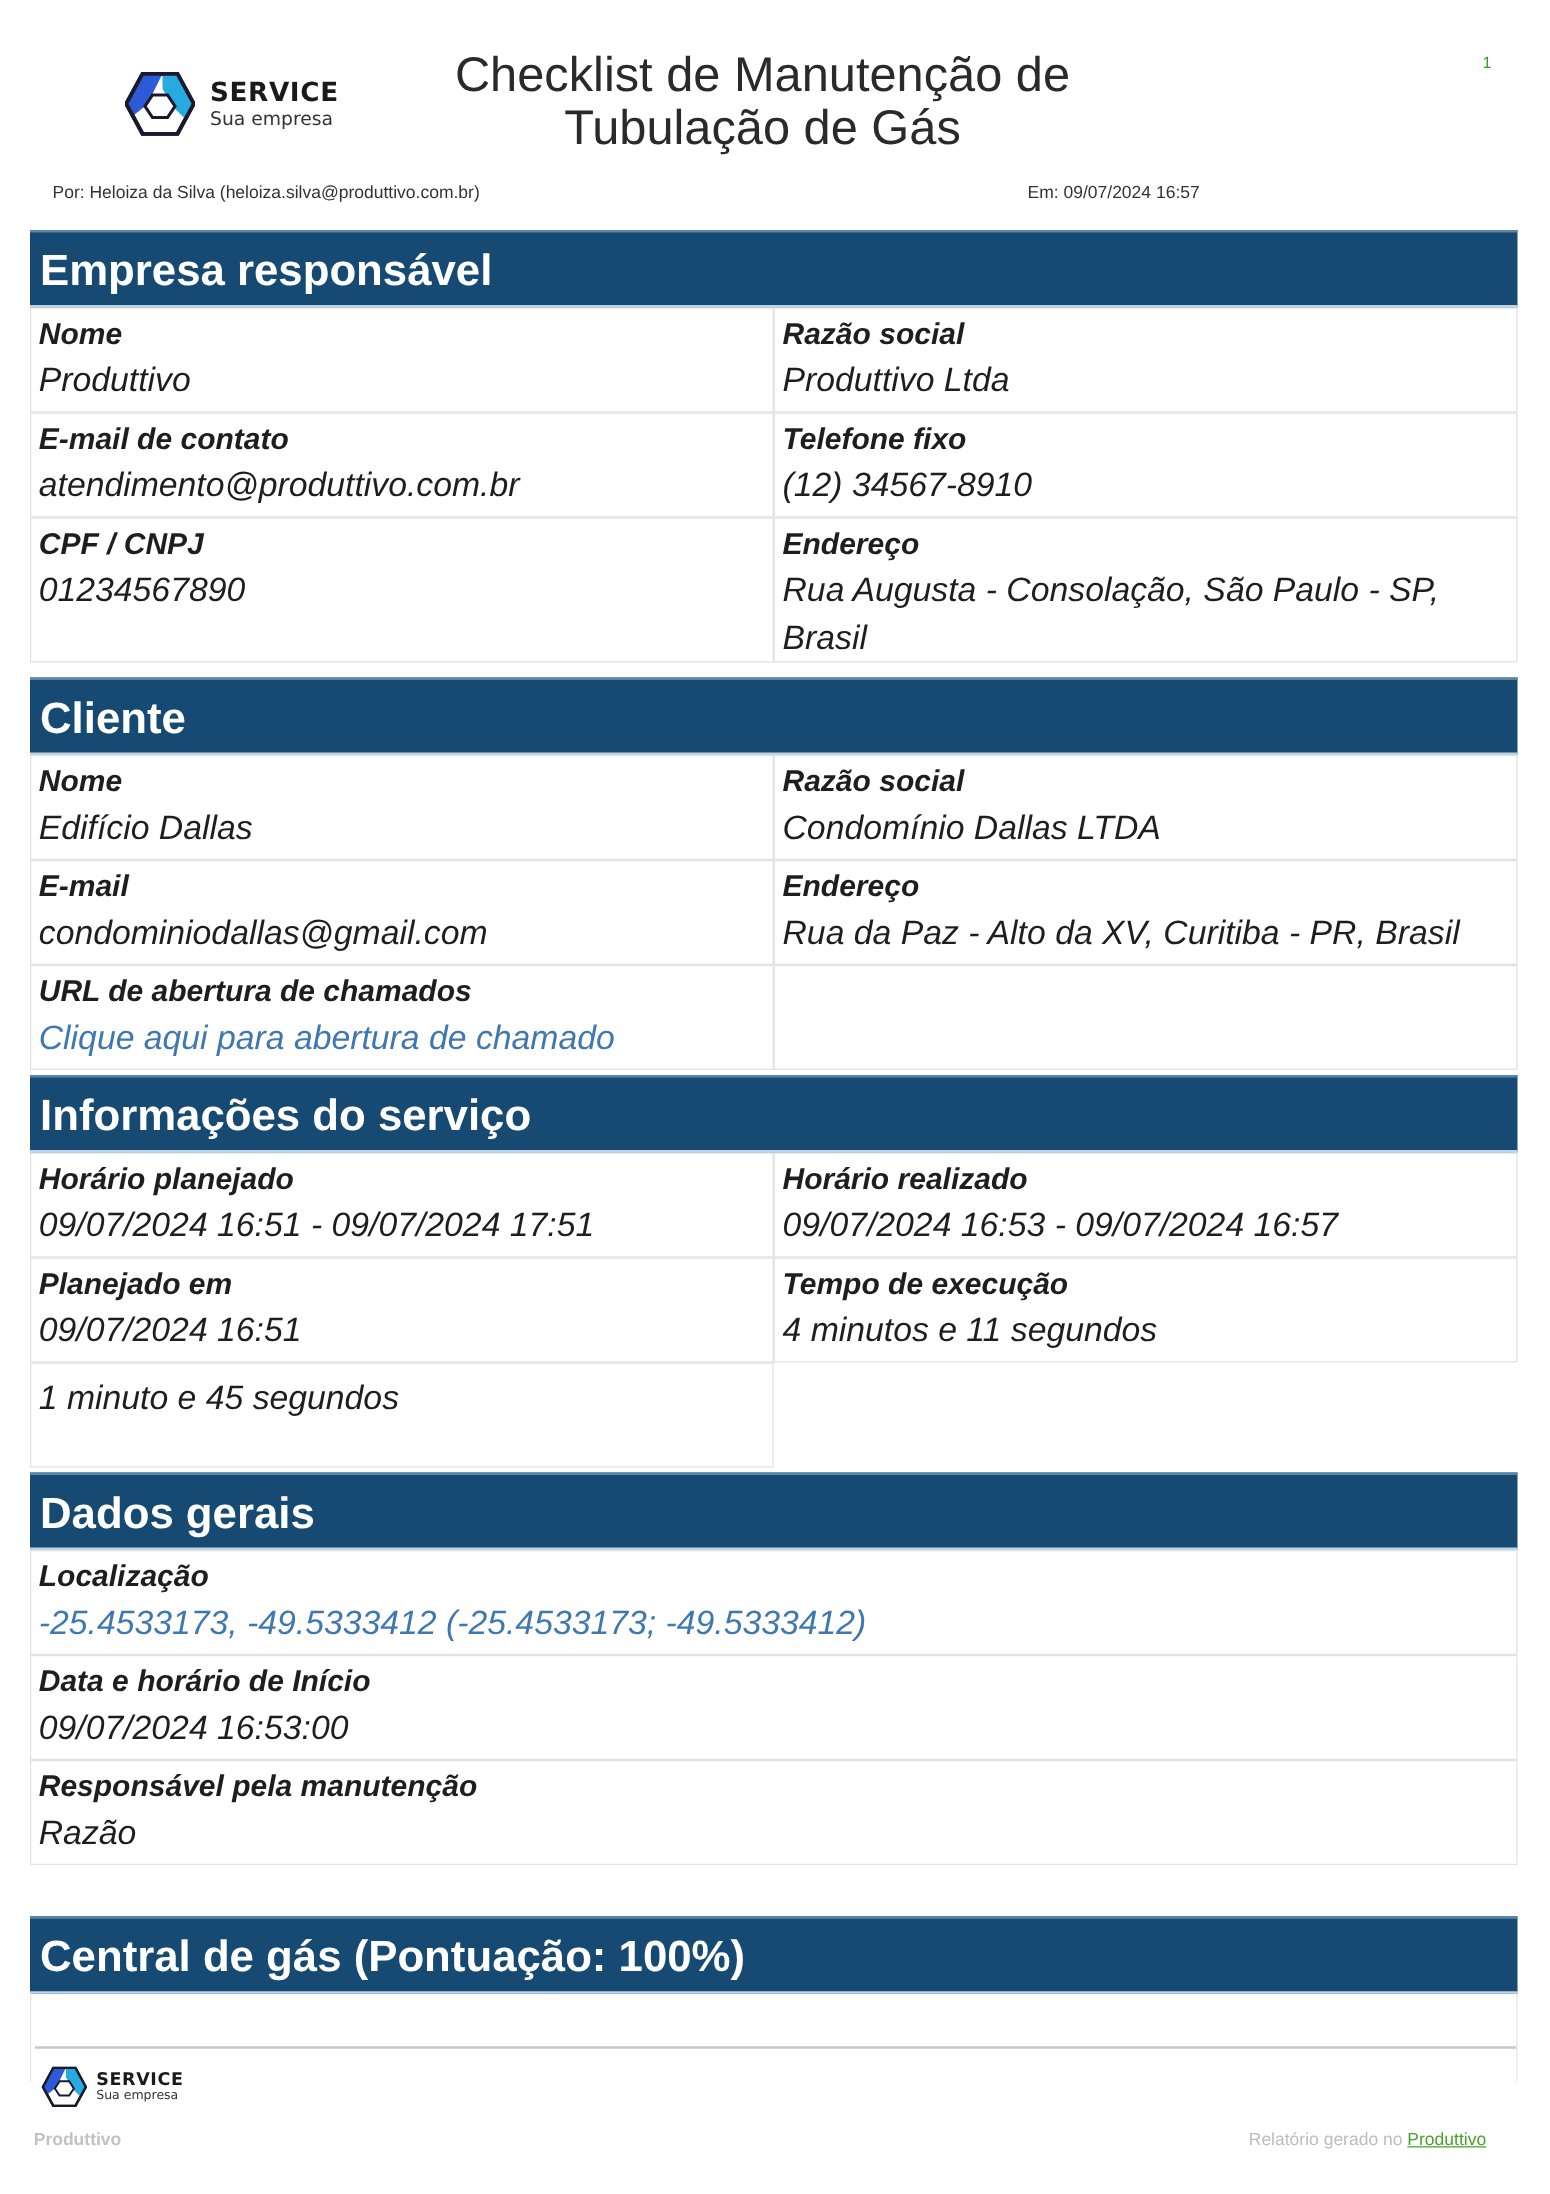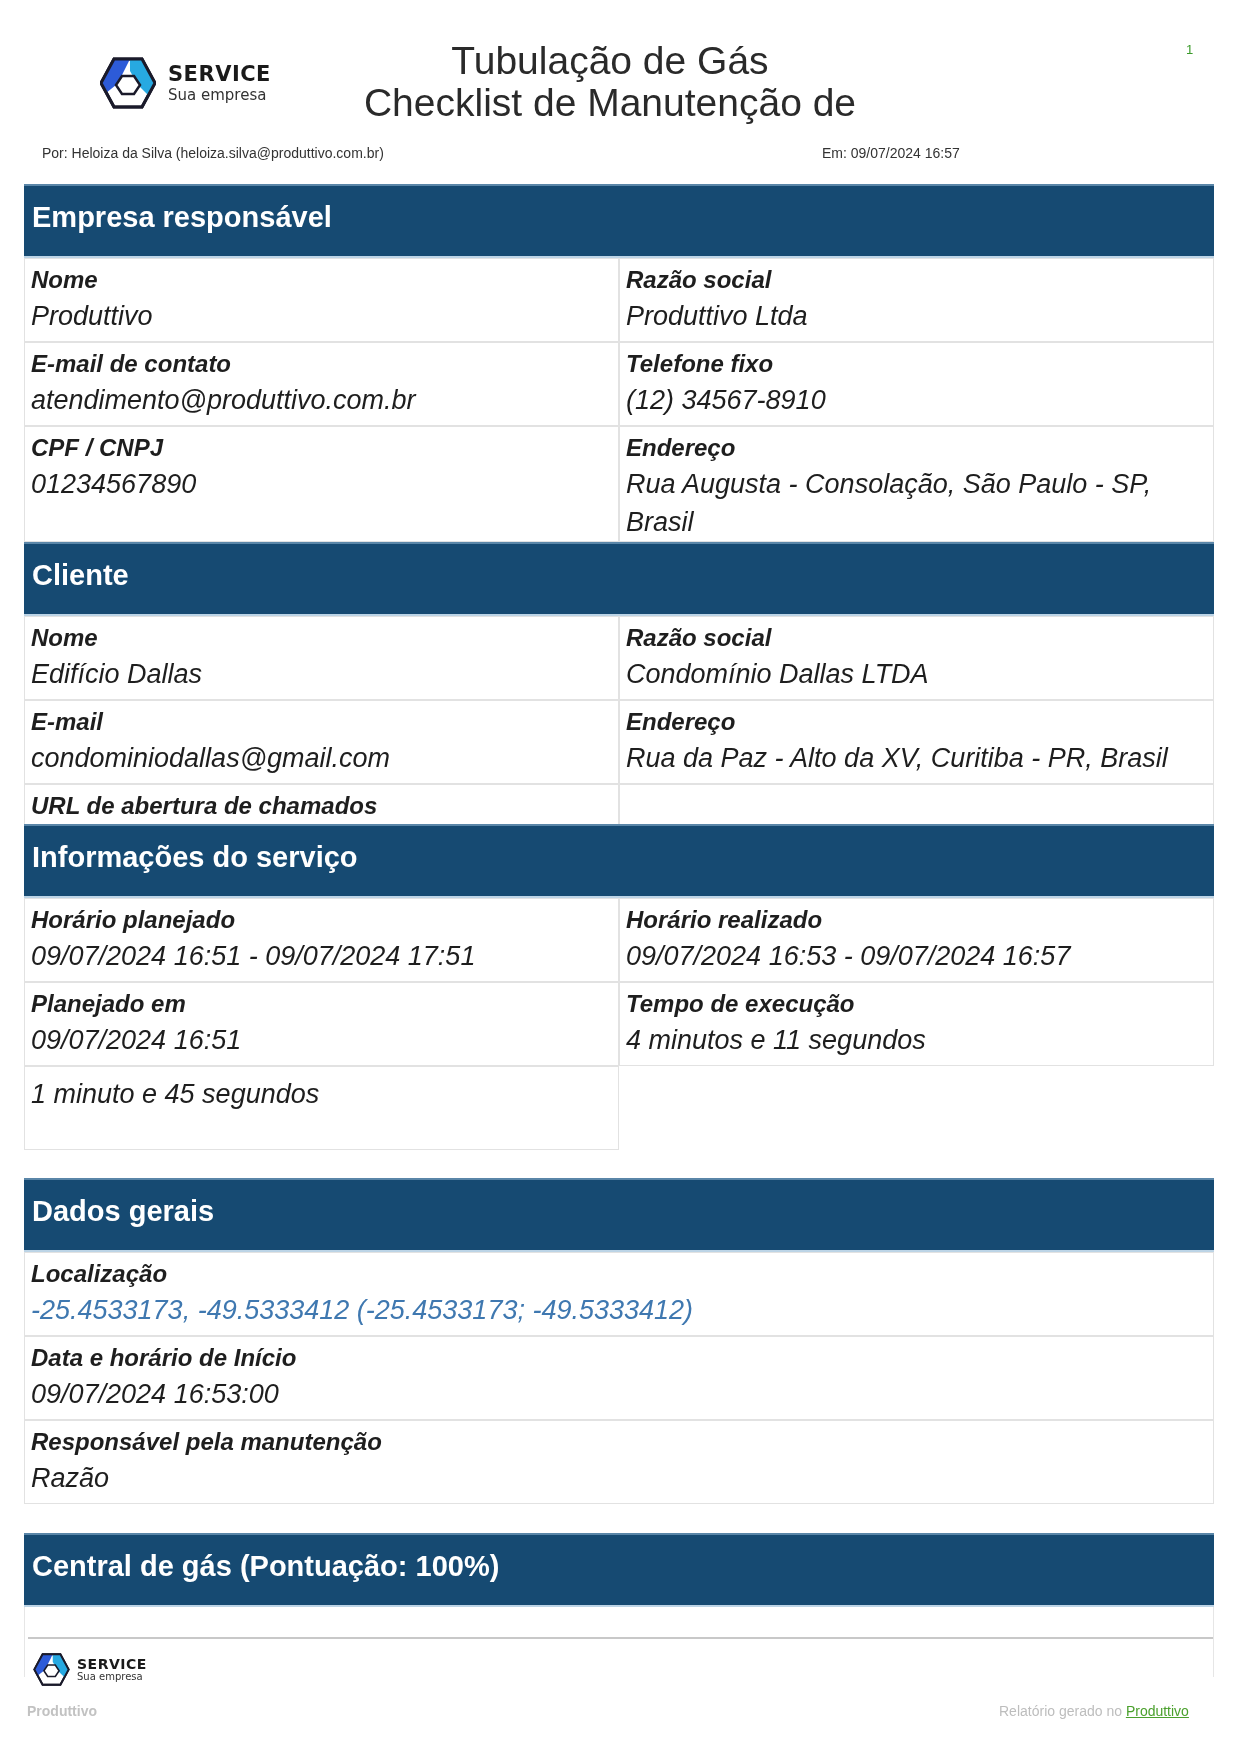--- a/index.html
+++ b/index.html
@@ -18,22 +18,22 @@
   .logo.foot .brand { font-size:14px; }
   .logo.foot .tag { font-size:10px; margin-top:1px; }
 
   .title { position:absolute; left:310px; width:600px; top:40px; text-align:center;
            font-size:39px; line-height:42px; color:#2a2a2a; }
   .page-num { position:absolute; left:1186px; top:42px; font-size:13px; color:#3a9a2a; }
   .byline { position:absolute; left:42px; top:145px; font-size:14px; color:#333; }
   .datetime { position:absolute; left:822px; top:145px; font-size:14px; color:#333; }
 
   .section { position:absolute; left:24px; width:1190px; }
-  .sec-head { background:#164a72; color:#fff; height:74px; box-sizing:border-box;
-              padding-left:8px; font-size:29px; font-weight:bold; line-height:62px;
+  .sec-head { background:#164a72; color:#fff; height:62px; box-sizing:border-box;
+              padding-left:8px; font-size:35px; font-weight:bold; line-height:62px;
               border-top:2px solid #5a86a8; border-bottom:2px solid #bcd4e6; }
   .grid { display:grid; grid-template-columns:595px 595px; }
   .grid.single { grid-template-columns:1190px; }
   .cell { border:1px solid #e2e2e2; box-sizing:border-box; padding:6px 6px 0 6px; min-height:84px;font-style:italic; }
   .lbl { font-size:24px; font-weight:bold; color:#1e1e1e; line-height:30px; }
   .val { font-size:27px; color:#1e1e1e; line-height:38px; margin-top:2px; }
   .val.link { color:#3f78b0; }
   .empty-body { height:70px; border-left:1px solid #e6e6e6; border-right:1px solid #e6e6e6; }
 
   .foot-line { position:absolute; left:28px; width:1185px; top:1637px; border-top:2px solid #c8c8c8; }
@@ -52,22 +52,22 @@
     <polygon points="22,19 34,19 40,28 34,37 22,37 16,28" fill="#ffffff" stroke="#1a1a2a" stroke-width="2.5"></polygon>
     <polygon points="14,2 42,2 55,26 42,50 14,50 1,26" fill="none" stroke="#1a1a2a" stroke-width="3"></polygon>
   </svg>
   <div class="txt">
     <span class="brand">SERVICE</span>
     <span class="tag">Sua empresa</span>
   </div>
 </div>
 
 <div class="title">
+  <div>Checklist de Manutenção de</div>
   <div>Tubulação de Gás</div>
-  <div>Checklist de Manutenção de</div>
 </div>
 <div class="page-num">1</div>
 <div class="byline">Por: Heloiza da Silva (heloiza.silva@produttivo.com.br)</div>
 <div class="datetime">Em: 09/07/2024 16:57</div>
 
 <div class="section" style="top:184px;">
   <div class="sec-head">Empresa responsável</div>
   <div class="grid">
     <div class="cell">
       <div class="lbl">Nome</div>
@@ -116,21 +116,21 @@
       <div class="val">Rua da Paz - Alto da XV, Curitiba - PR, Brasil</div>
     </div>
     <div class="cell">
       <div class="lbl">URL de abertura de chamados</div>
       <div class="val link">Clique aqui para abertura de chamado</div>
     </div>
     <div class="cell"></div>
   </div>
 </div>
 
-<div class="section" style="top:824px;">
+<div class="section" style="top:860px;">
   <div class="sec-head">Informações do serviço</div>
   <div class="grid">
     <div class="cell">
       <div class="lbl">Horário planejado</div>
       <div class="val">09/07/2024 16:51 - 09/07/2024 17:51</div>
     </div>
     <div class="cell">
       <div class="lbl">Horário realizado</div>
       <div class="val">09/07/2024 16:53 - 09/07/2024 16:57</div>
     </div>

